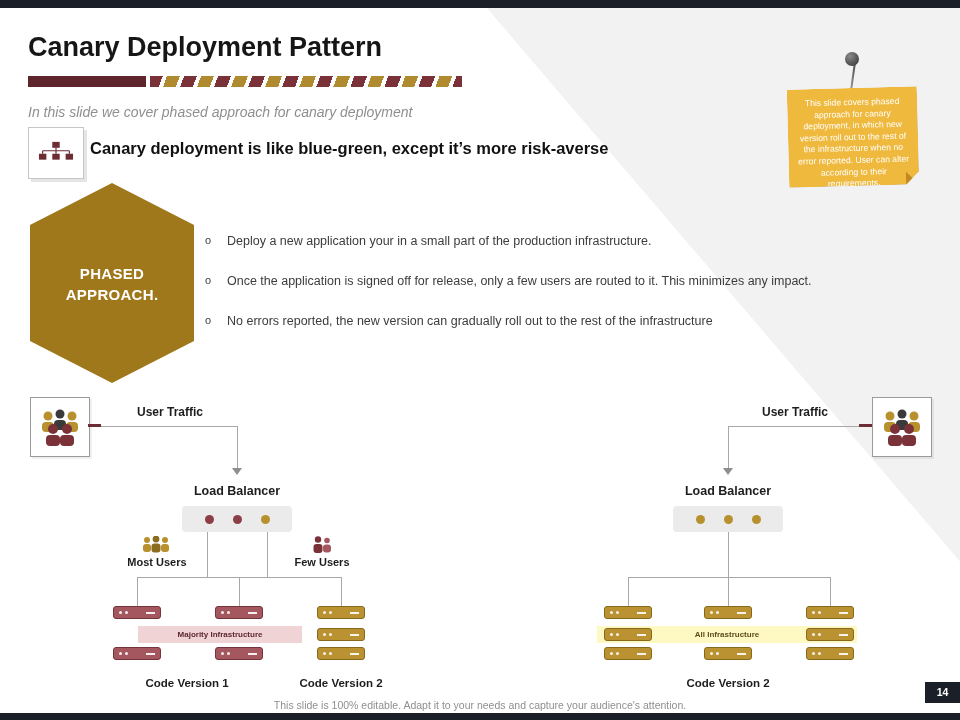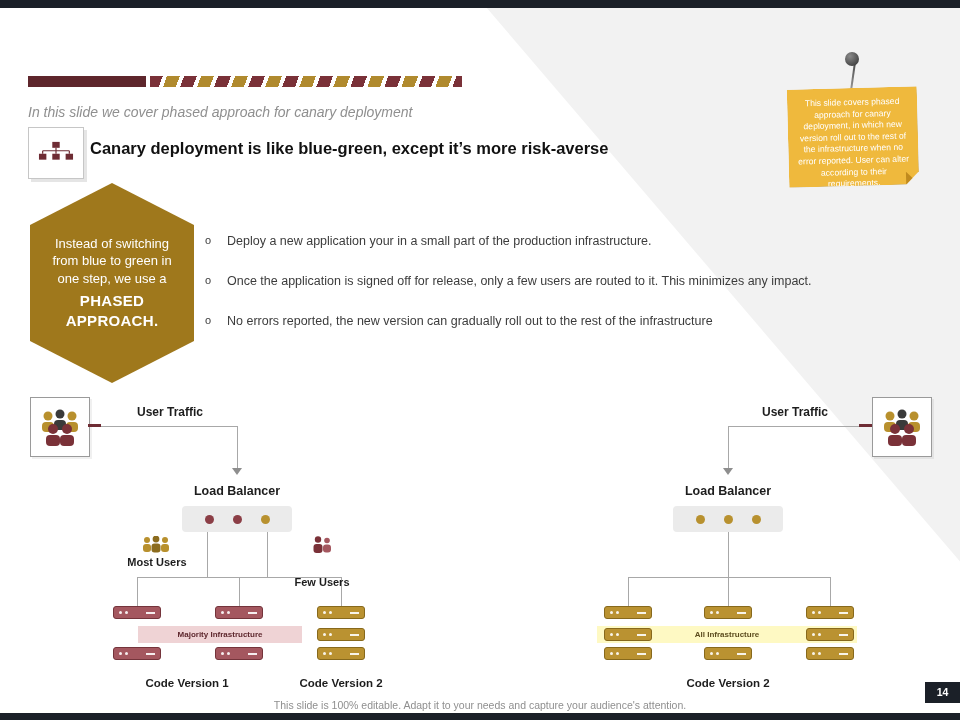--- a/index.html
+++ b/index.html
@@ -82,20 +82,21 @@
   .small-icon{position:absolute;z-index:2;}
 </style>
 </head>
 <body>
 
 <div class="slide">
 
   <div class="diag-bg"></div>
   <div class="topbar"></div>
 
+  <h1 class="title">Canary Deployment Pattern</h1>
   <div class="deco">
     <div class="deco-solid"></div>
     <div class="deco-stripes"></div>
   </div>
   <div class="subtitle">In this slide we cover phased approach for canary deployment</div>
 
   <div class="pin-needle"></div>
   <div class="pin-ball"></div>
   <div class="sticky">
     <div class="sticky-text">This slide covers phased approach for canary deployment, in which new version roll out to the rest of the infrastructure when no error reported. User can alter according to their requirements.</div>
@@ -108,21 +109,20 @@
       <path d="M27 10 V14 M9 14 H45 M9 14 V18 M27 14 V18 M45 14 V18" stroke="#6e2c34" stroke-width="1.6" fill="none"></path>
       <rect x="4" y="18" width="10" height="8" fill="#6e2c34"></rect>
       <rect x="22" y="18" width="10" height="8" fill="#6e2c34"></rect>
       <rect x="40" y="18" width="10" height="8" fill="#6e2c34"></rect>
     </svg>
   </div>
   <div class="heading">Canary deployment is like blue-green, except it’s more risk-averse</div>
 
   <div class="hexagon">
     <div class="hex-inner">
-      <span>Instead of switching from blue to green in one step, we use a</span>
       <span class="hex-em">PHASED APPROACH.</span>
     </div>
   </div>
 
   <div class="bullets">
     <div class="bullet">
       <span class="bmark">o</span>
       <span>Deploy a new application your in a small part of the production infrastructure.</span>
     </div>
     <div class="bullet">
@@ -178,21 +178,21 @@
       <rect x="20" y="8" width="8" height="8" rx="3" fill="#b8902d"></rect>
   </svg>
   <div class="dlabel" style="left:117px;top:556px;width:80px;font-size:11px;">Most Users</div>
 
   <svg class="small-icon" style="left:311px;top:536px;" width="22" height="17" viewBox="0 0 22 17">
     <circle cx="7" cy="3.5" r="3.2" fill="#7a3138"></circle>
       <rect x="2.5" y="8" width="9" height="9" rx="3" fill="#7a3138"></rect>
     <circle cx="16" cy="4.5" r="2.8" fill="#a4575f"></circle>
       <rect x="12" y="8.5" width="8" height="8" rx="3" fill="#a4575f"></rect>
   </svg>
-  <div class="dlabel" style="left:282px;top:556px;width:80px;font-size:11px;margin-top:20px;">Few Users</div>
+  <div class="dlabel" style="left:282px;top:556px;width:80px;font-size:11px;">Few Users</div>
 
   <div class="server m" style="left:113px;top:606px;">
       <i></i>
       <i></i>
       <u></u>
     </div>
   <div class="server m" style="left:215px;top:606px;">
       <i></i>
       <i></i>
       <u></u>

